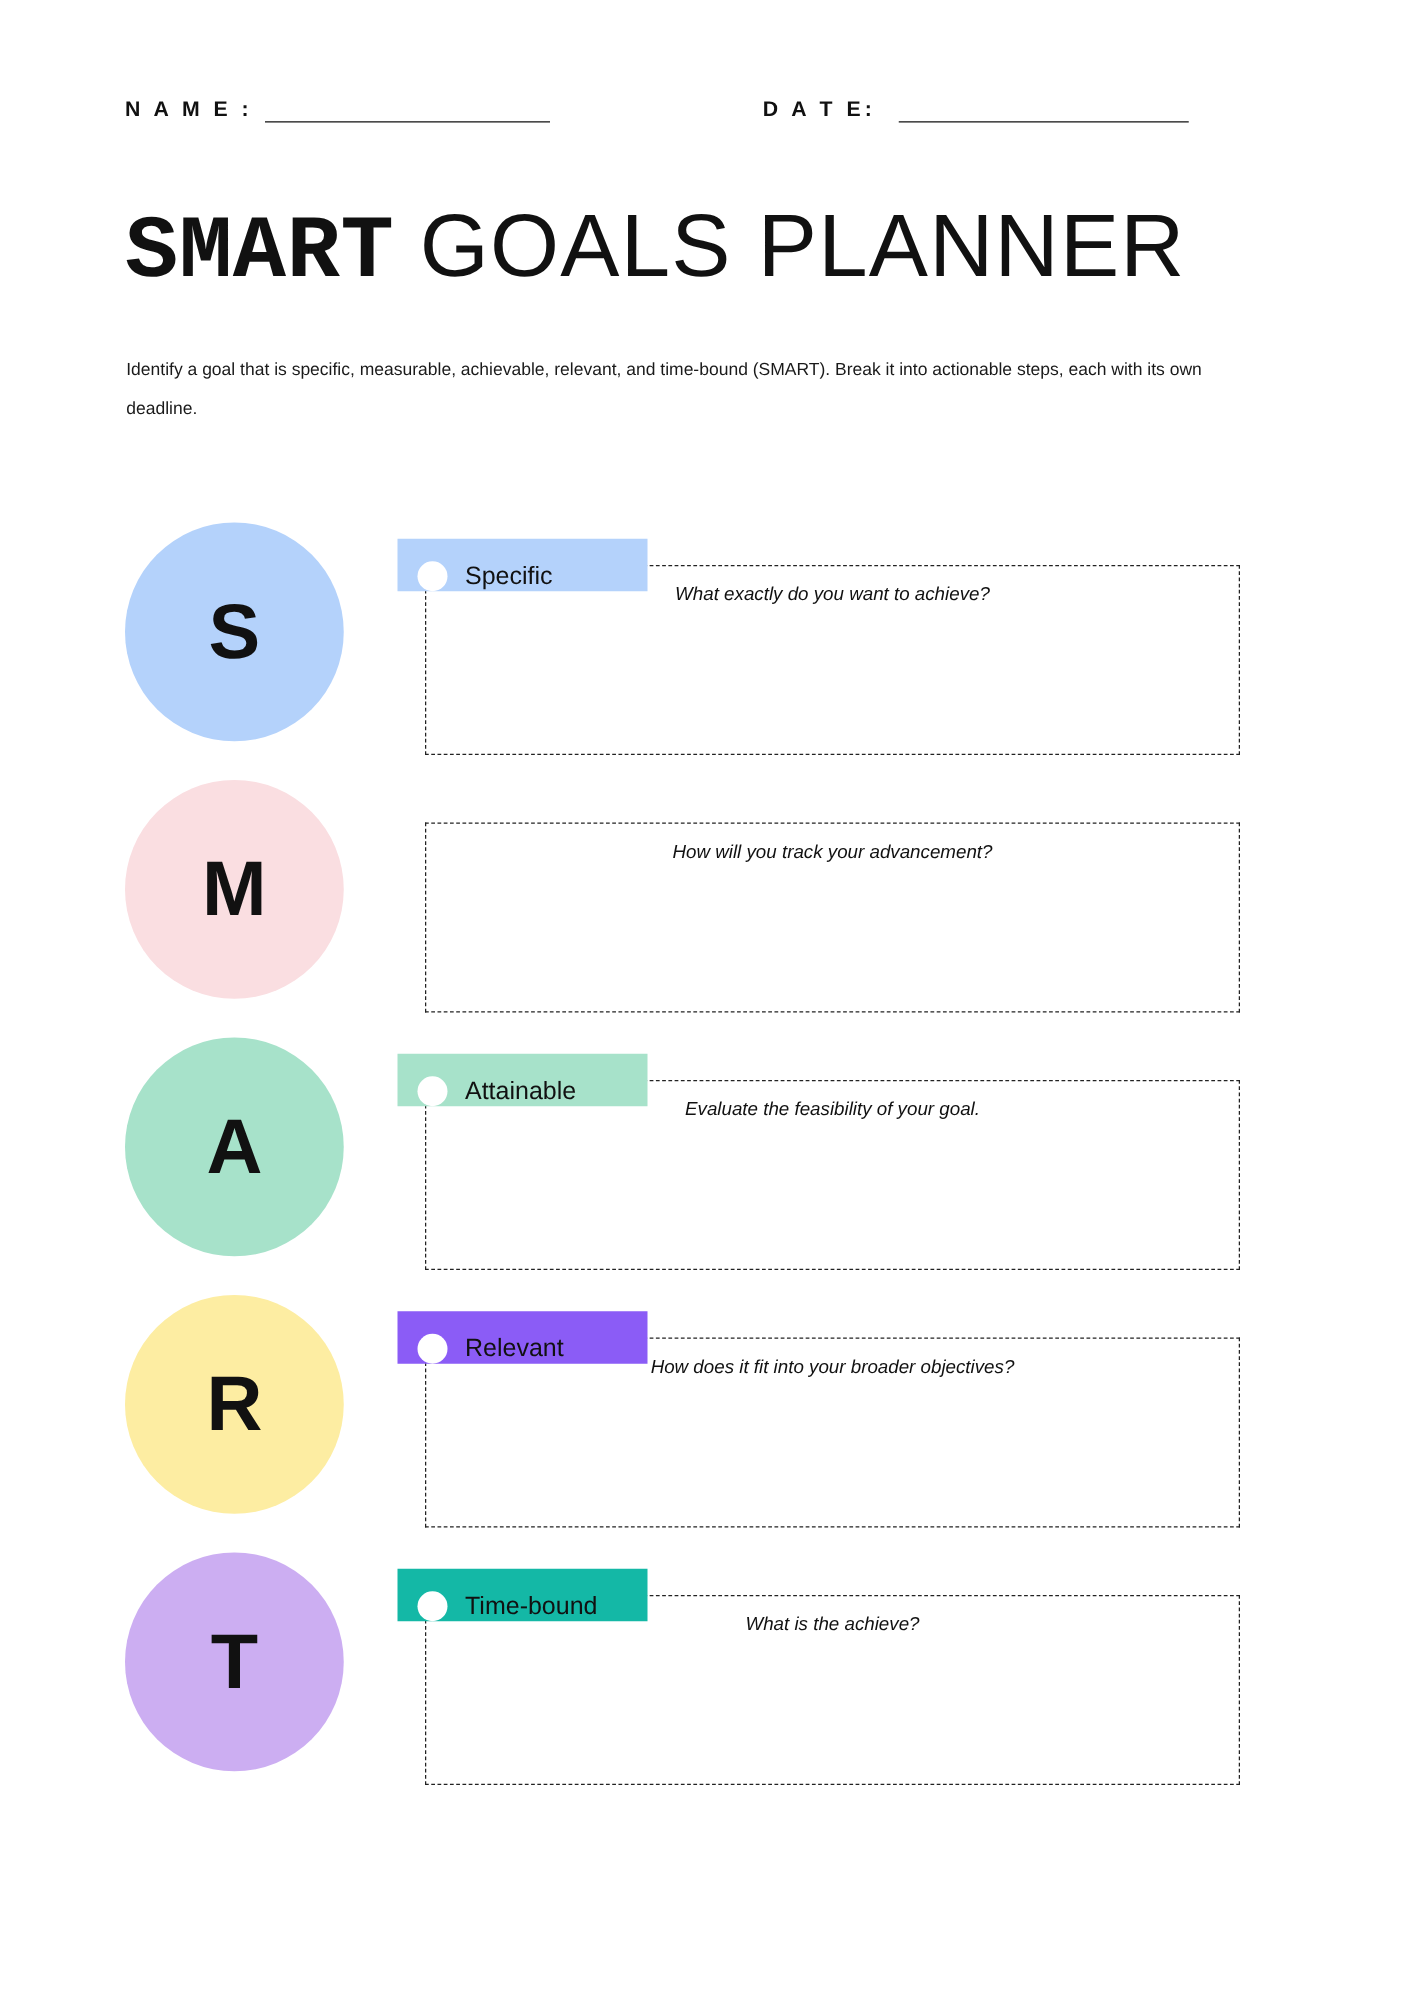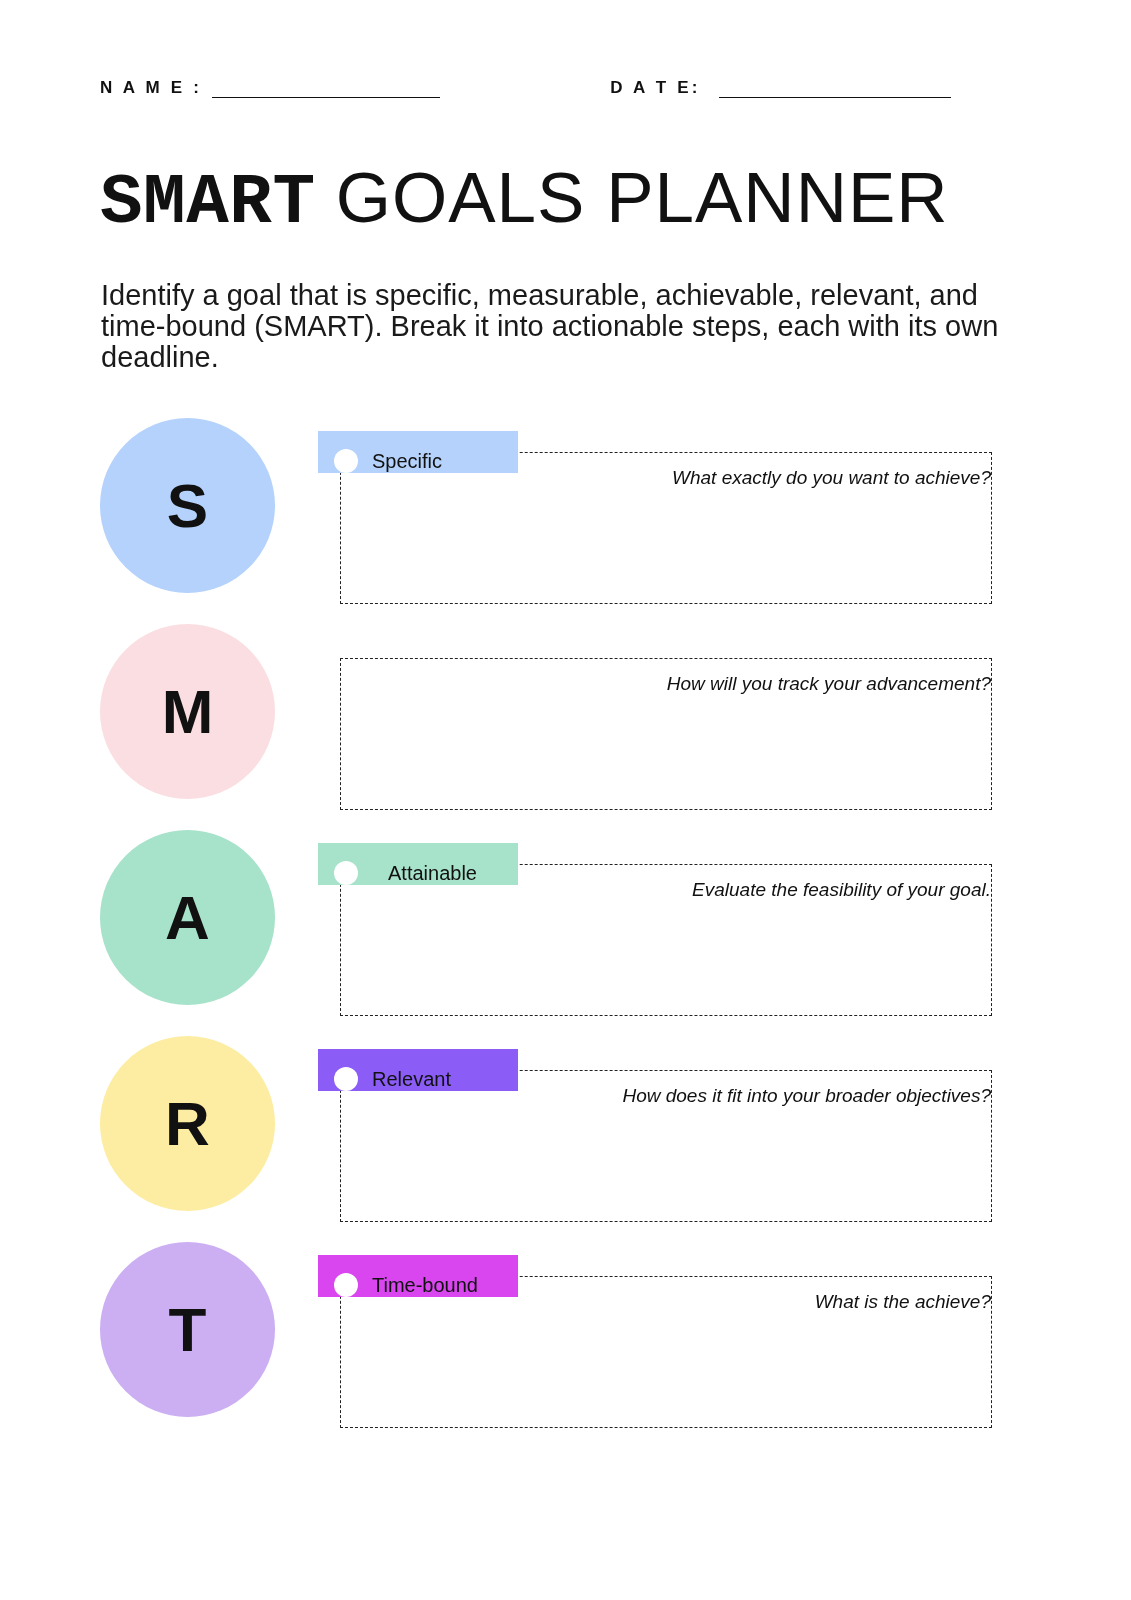--- a/index.html
+++ b/index.html
@@ -75,21 +75,21 @@
     font-weight: normal;
     letter-spacing: 1px;
   }
 
   
   .intro {
     position: absolute;
     left: 101px;
     top: 280px;
     width: 910px;
-    font-size: 29px;
+    font-size: 14px;
     line-height: 31px;
     color: #1a1a1a;
   }
 
   
   .rows {
     position: absolute;
     left: 0;
     top: 404px;
     width: 1131px;
@@ -148,30 +148,30 @@
     width: 652px;
     height: 152px;
     border: 1.6px dashed #222222;
     box-sizing: border-box;
   }
   .hint {
     position: absolute;
     top: 14px;
     left: 0;
     width: 100%;
-    text-align: right;
-    font-size: 19px;
+    text-align: center;
+    font-size: 15px;
     font-style: italic;
     color: #111111;
   }
 
   
   .row-s .tag { width: 200px; }
   .row-m .tag { width: 200px; }
-  .row-a .tag { width: 198px; gap: 16px; }
+  .row-a .tag { width: 198px; }
   .row-r .tag { width: 196px; }
   .row-t .tag { width: 200px; }
 </style>
 </head>
 <body>
 
 <div class="page">
 
   <div class="meta-row">
     <div class="meta-block name">
@@ -227,21 +227,21 @@
         <span class="dot"></span>
         <span class="tag-label">Relevant</span>
       </div>
       <div class="box">
         <div class="hint">How does it fit into your broader objectives?</div>
       </div>
     </div>
 
     <div class="row row-t">
       <div class="circle" style="background:#ccaef2">T</div>
-      <div class="tag" style="background:#d946ef">
+      <div class="tag" style="background:#14b8a6">
         <span class="dot"></span>
         <span class="tag-label">Time-bound</span>
       </div>
       <div class="box">
         <div class="hint">What is the achieve?</div>
       </div>
     </div>
 
   </div>
 </div>

